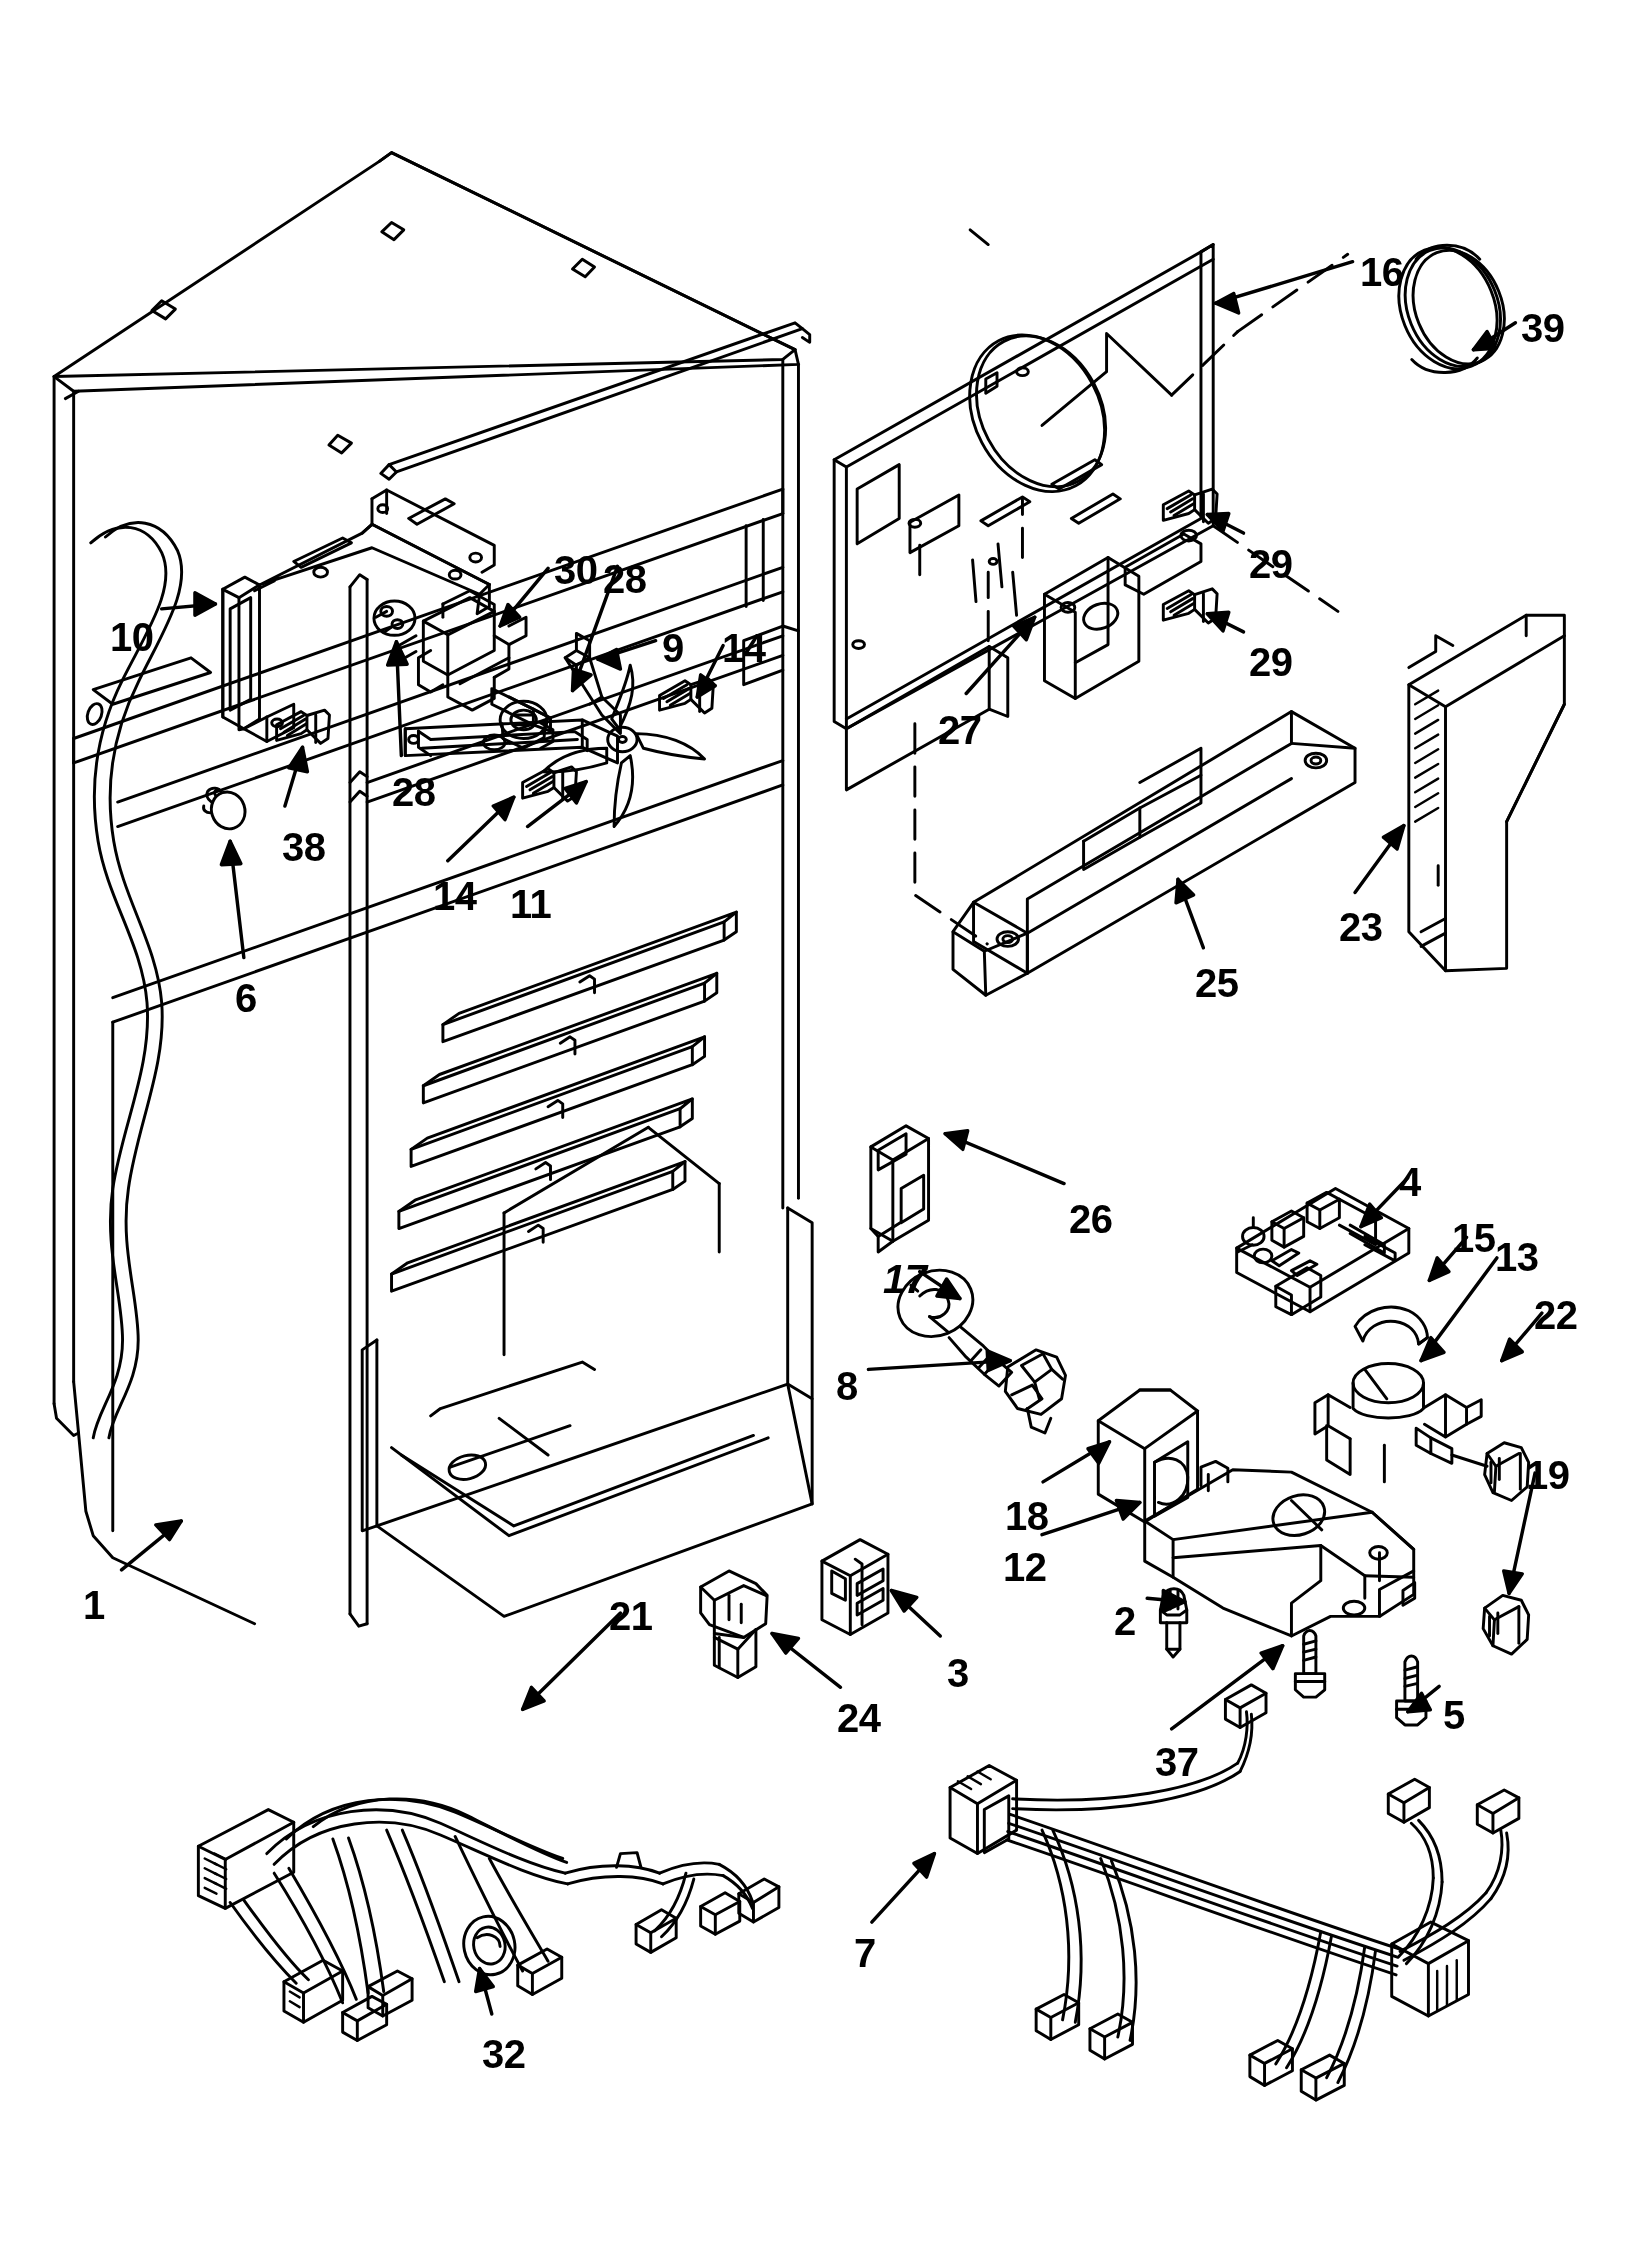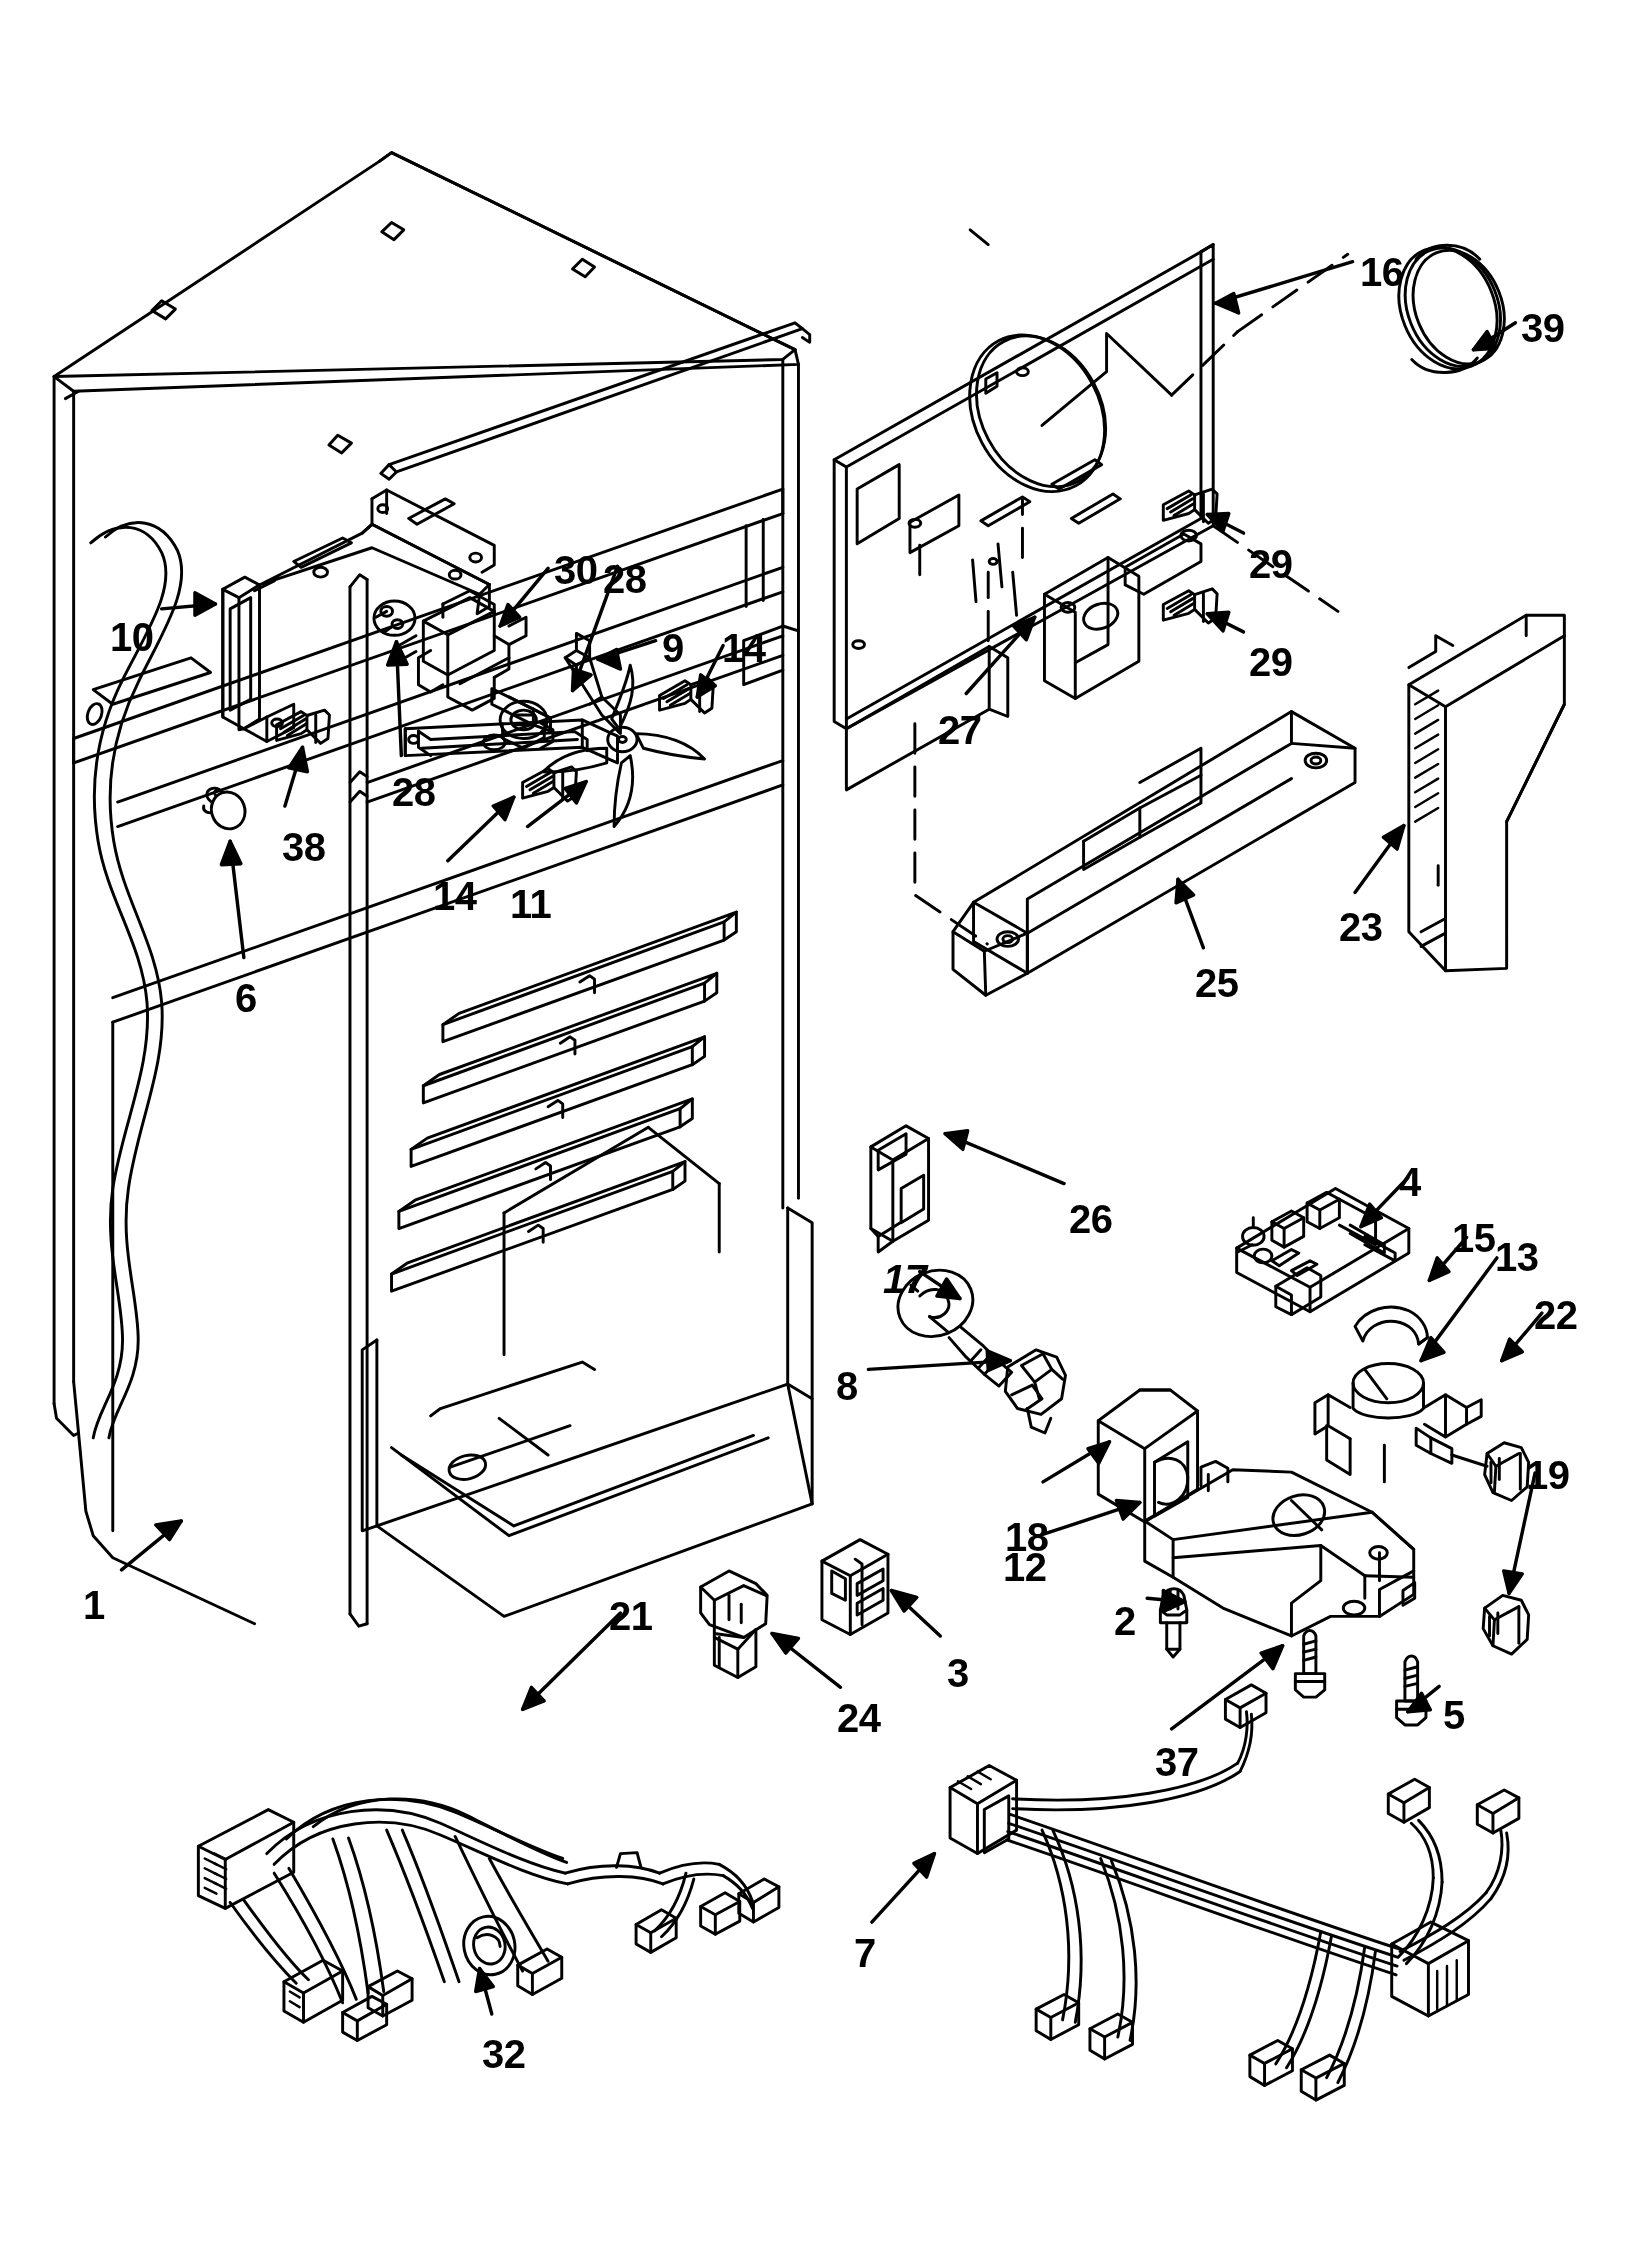--- a/index.html
+++ b/index.html
@@ -848,21 +848,21 @@
   <div class="callout" style="left:662px;top:628px;">9</div>
   <div class="callout" style="left:110px;top:617px;">10</div>
   <div class="callout" style="left:510px;top:884px;">11</div>
   <div class="callout" style="left:1003px;top:1547px;">12</div>
   <div class="callout" style="left:1495px;top:1237px;">13</div>
   <div class="callout" style="left:722px;top:628px;">14</div>
   <div class="callout" style="left:433px;top:876px;">14</div>
   <div class="callout" style="left:1452px;top:1218px;">15</div>
   <div class="callout" style="left:1360px;top:252px;">16</div>
   <div class="callout" style="left:883px;top:1259px;font-style:italic;">17</div>
-  <div class="callout" style="left:1005px;top:1496px;margin-top:21px;">18</div>
+  <div class="callout" style="left:1005px;top:1496px;">18</div>
   <div class="callout" style="left:1526px;top:1455px;">19</div>
   <div class="callout" style="left:609px;top:1596px;">21</div>
   <div class="callout" style="left:1534px;top:1295px;">22</div>
   <div class="callout" style="left:1339px;top:907px;">23</div>
   <div class="callout" style="left:837px;top:1698px;">24</div>
   <div class="callout" style="left:1195px;top:963px;">25</div>
   <div class="callout" style="left:1069px;top:1199px;">26</div>
   <div class="callout" style="left:938px;top:710px;">27</div>
   <div class="callout" style="left:603px;top:559px;">28</div>
   <div class="callout" style="left:392px;top:772px;">28</div>

